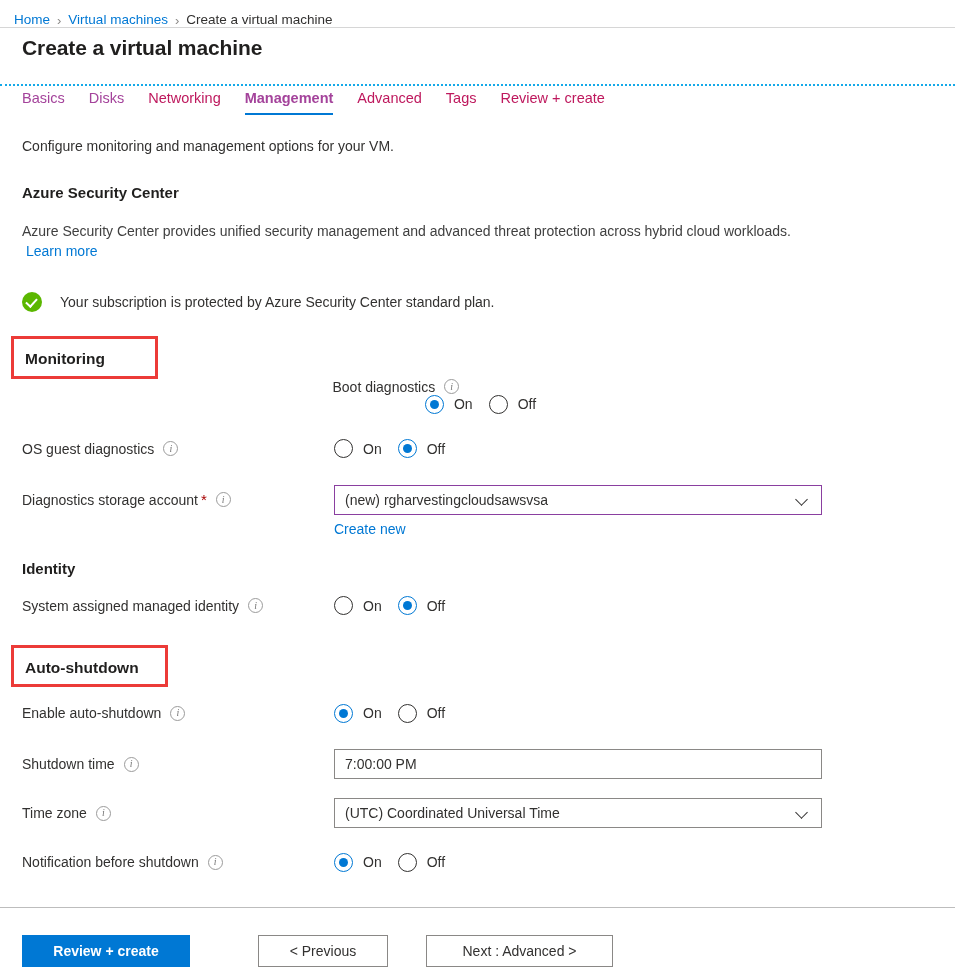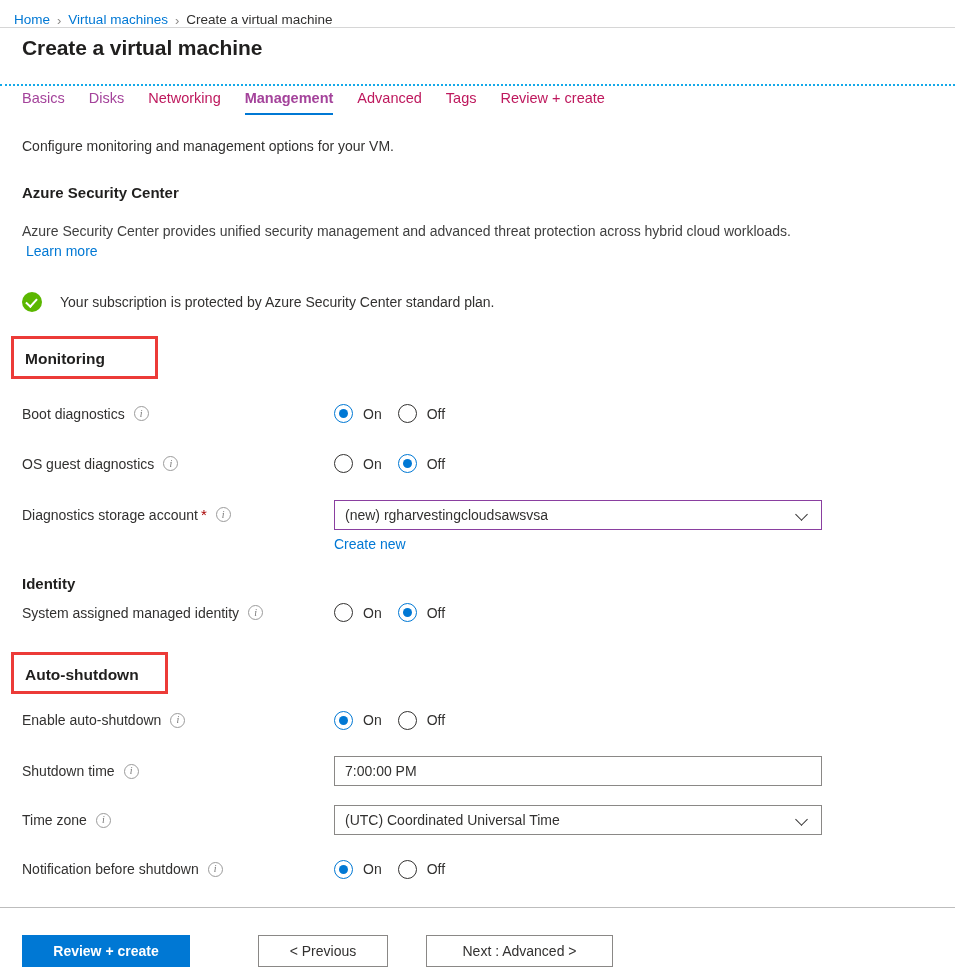--- a/index.html
+++ b/index.html
@@ -378,21 +378,21 @@
   <div class="status-row">
     <span class="check-badge"></span>
     <span class="status-text">Your subscription is protected by Azure Security Center standard plan.</span>
   </div>
 
   
   <div class="hl-wrap hl-monitoring">
     <div class="hl-text">Monitoring</div>
   </div>
 
-  <div class="row" style="margin-top:20px;">
+  <div class="row" style="margin-top:0;flex-direction:column;">
     <div class="row-label">
       <span>Boot diagnostics</span>
       <span class="info-icon">i</span>
     </div>
     <div class="radio-group">
       <span class="radio-opt">
         <span class="radio-dot on"></span>
         <span class="radio-label">On</span>
       </span>
       <span class="radio-opt">
@@ -428,21 +428,21 @@
     <div class="field violet">
       <span class="val">(new) rgharvestingcloudsawsvsa</span>
       <span class="chevron"></span>
     </div>
   </div>
   <div class="sub-link">Create new</div>
 
   
   <div class="section-head" style="margin-top:22px;">Identity</div>
 
-  <div class="row" style="margin-top:6px;">
+  <div class="row" style="margin-top:14px;">
     <div class="row-label">
       <span>System assigned managed identity</span>
       <span class="info-icon">i</span>
     </div>
     <div class="radio-group">
       <span class="radio-opt">
         <span class="radio-dot"></span>
         <span class="radio-label">On</span>
       </span>
       <span class="radio-opt">

